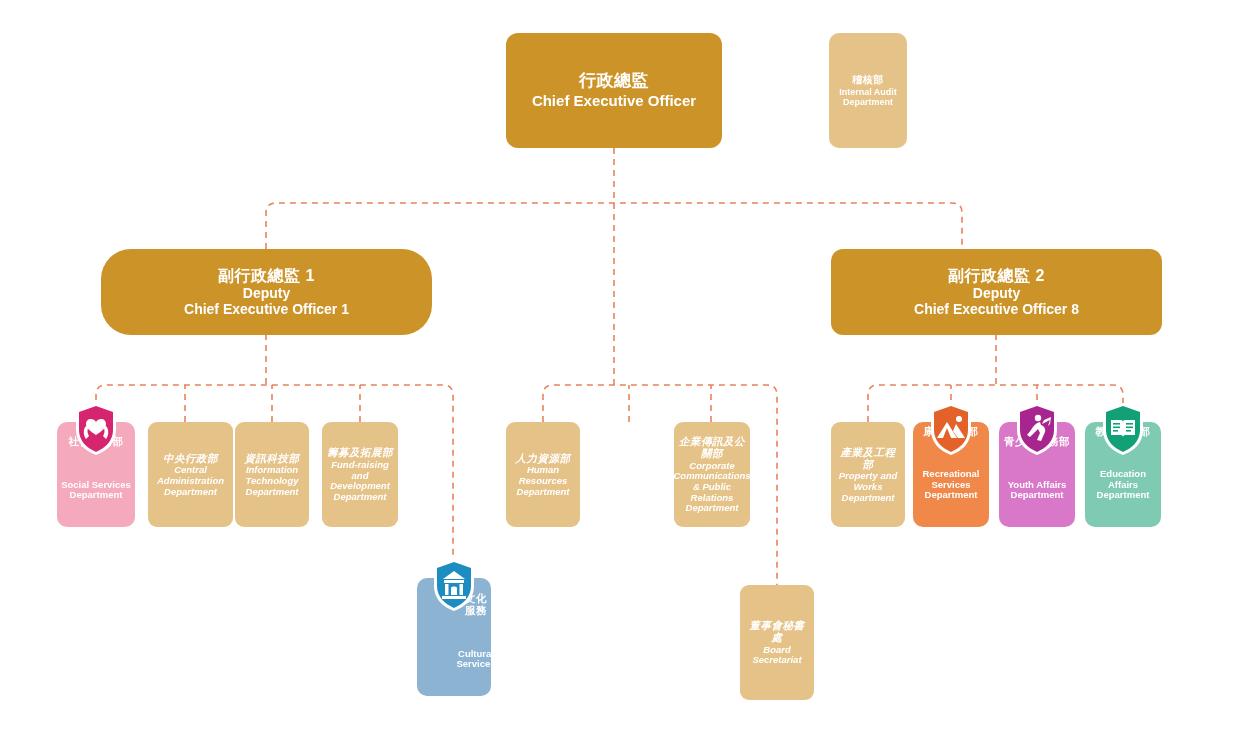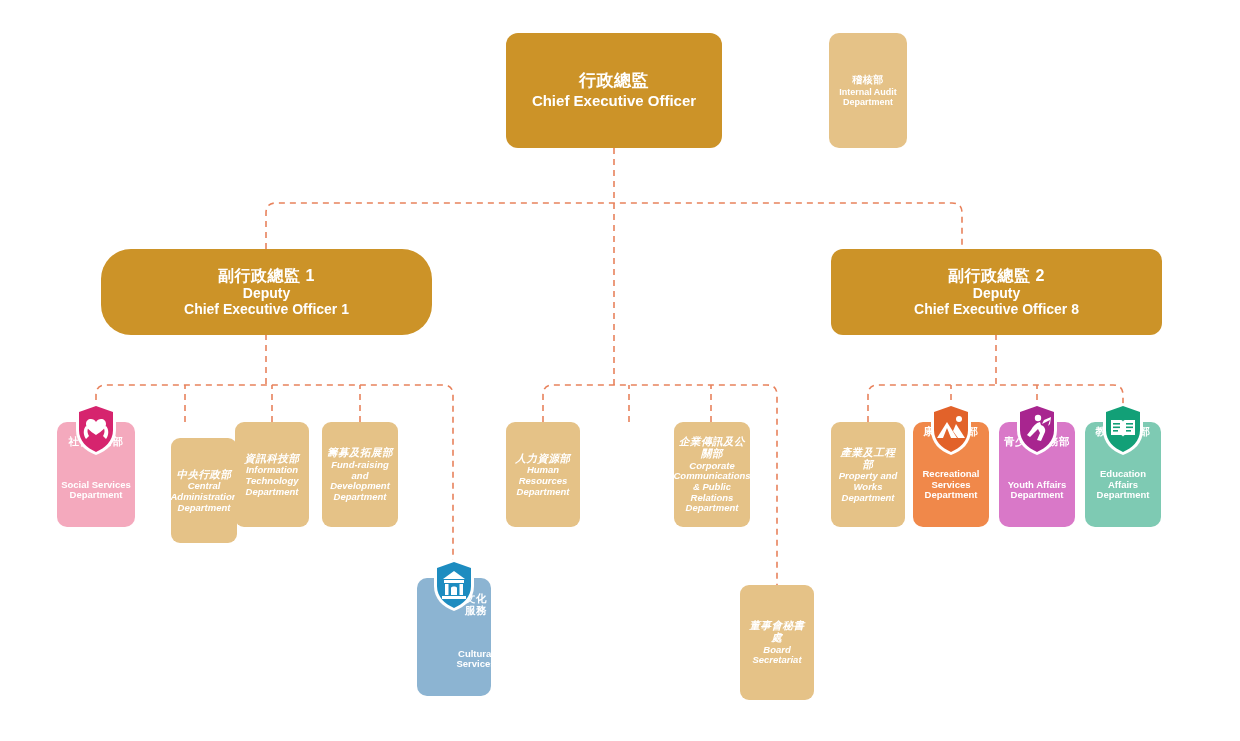--- a/index.html
+++ b/index.html
@@ -146,21 +146,21 @@
         <path d="M23 4 L40 10 V28 C40 39 32 46 23 50 C14 46 6 39 6 28 V10 Z" fill="#d6246e"></path>
         <path d="M23 33 C17 29 13 26 13 22 C13 19 15 17 18 17 C20 17 22 18 23 20 C24 18 26 17 28 17 C31 17 33 19 33 22 C33 26 29 29 23 33 Z" fill="#ffffff"></path>
         <path d="M13 24 C10 27 10 33 13 37 L16 34 C14 31 14 27 16 25 Z" fill="#ffffff"></path>
         <path d="M33 24 C36 27 36 33 33 37 L30 34 C32 31 32 27 30 25 Z" fill="#ffffff"></path>
       </svg>
     </span>
     <div class="cn">社會服務部</div>
     <div class="en">Social Services Department</div>
   </div>
 
-  <div class="node dept" style="left:148px; top:438px; width:66px; height:105px;margin-left:23px;">
+  <div class="node dept" style="left:148px; top:422px; width:85px; height:105px;">
     <div class="cn">中央行政部</div>
     <div class="en">Central Administration Department</div>
   </div>
 
   <div class="node dept" style="left:235px; top:422px; width:74px; height:105px;">
     <div class="cn">資訊科技部</div>
     <div class="en">Information Technology Department</div>
   </div>
 
   <div class="node dept" style="left:322px; top:422px; width:76px; height:105px;">

